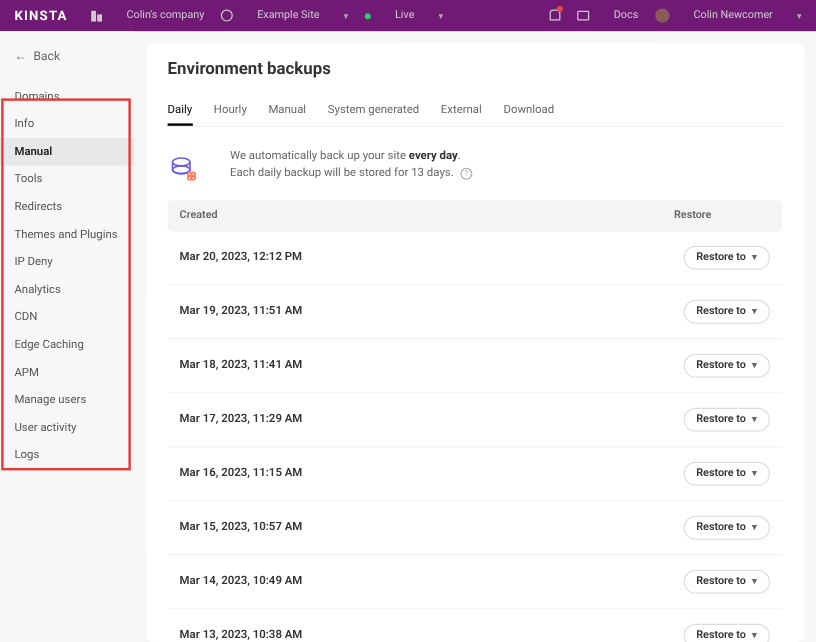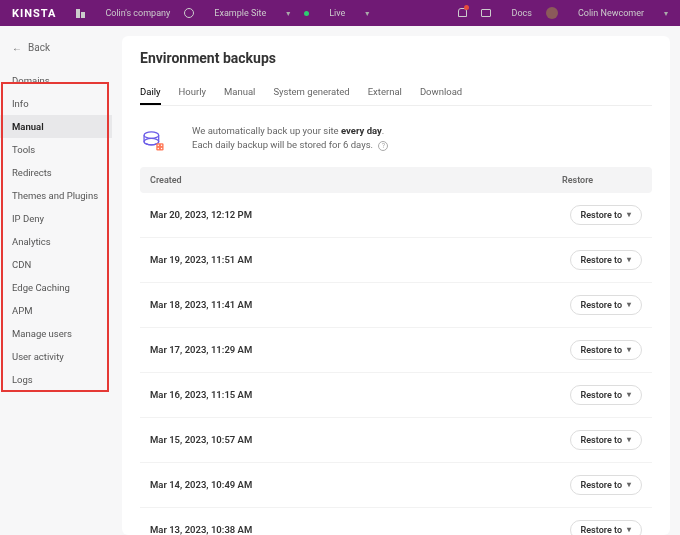--- a/index.html
+++ b/index.html
@@ -124,21 +124,21 @@
         <circle cx="22.5" cy="22.5" r="0.9" fill="#fff"></circle>
           <circle cx="26.5" cy="22.5" r="0.9" fill="#fff"></circle>
         <circle cx="22.5" cy="26.5" r="0.9" fill="#fff"></circle>
           <circle cx="26.5" cy="26.5" r="0.9" fill="#fff"></circle>
       </svg>
       <div class="info-txt">
         <div>
           <span>We automatically back up your site </span><b>every day</b><span>.</span>
         </div>
         <div>
-          <span>Each daily backup will be stored for 6 days.</span>
+          <span>Each daily backup will be stored for 13 days.</span>
           <span class="qmark">?</span>
         </div>
       </div>
     </div>
     <div class="thead">
       <div class="col-created">Created</div>
       <div class="col-restore">Restore</div>
     </div>
     <div id="rows">
         <div class="row">

